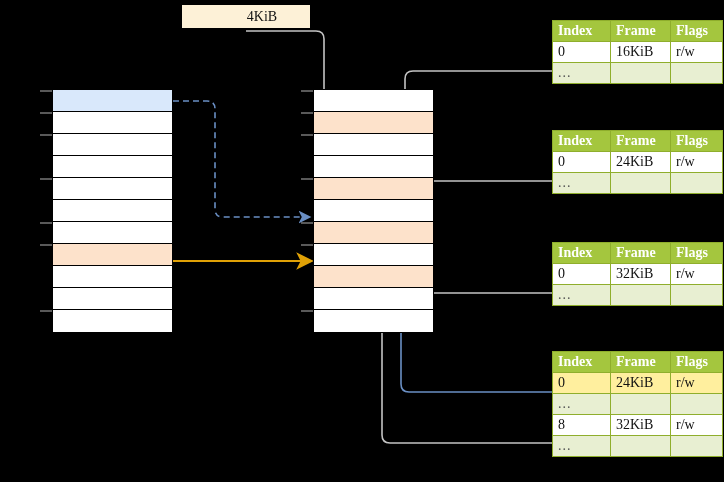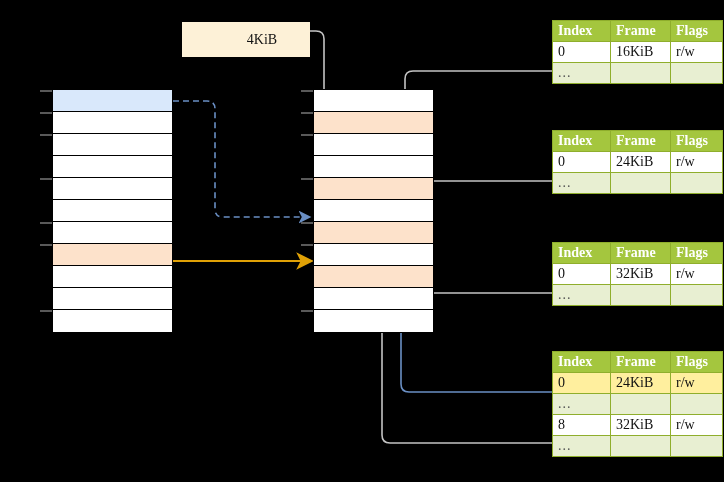--- a/index.html
+++ b/index.html
@@ -86,21 +86,21 @@
 
     <path fill="none" stroke="#6a8fc4" stroke-width="1.6" marker-end="url(#ablue)" d="M552,392 L409,392 Q401,392 401,384 L401,224"></path>
 
     <path fill="none" stroke="#c3c3c3" stroke-width="1.6" marker-end="url(#agrayU)" d="M552,443 L390,443 Q382,443 382,435 L382,268"></path>
 
     <path fill="none" stroke="#6a8fc4" stroke-width="1.6" stroke-dasharray="6,4" marker-end="url(#ablue)" d="M173,101 L207,101 Q215,101 215,109 L215,209 Q215,217 223,217 L305,217"></path>
 
     <path fill="none" stroke="#e0a106" stroke-width="2.2" marker-end="url(#aorange)" d="M173,261 L305,261"></path>
   </svg>
 
-  <div class="sizebox" style="left:182px;top:22px;width:128px;height:35px;padding-left:32px;">4KiB</div>
+  <div class="sizebox" style="left:182px;top:5px;width:128px;height:23px;padding-left:32px;">4KiB</div>
 
   <div class="col" id="left-col" style="left:52px;top:89px;width:121px;height:244px;">
       <div class="cell blue"></div>
       <div class="cell"></div>
       <div class="cell"></div>
       <div class="cell"></div>
       <div class="cell"></div>
       <div class="cell"></div>
       <div class="cell"></div>
       <div class="cell orange"></div>

